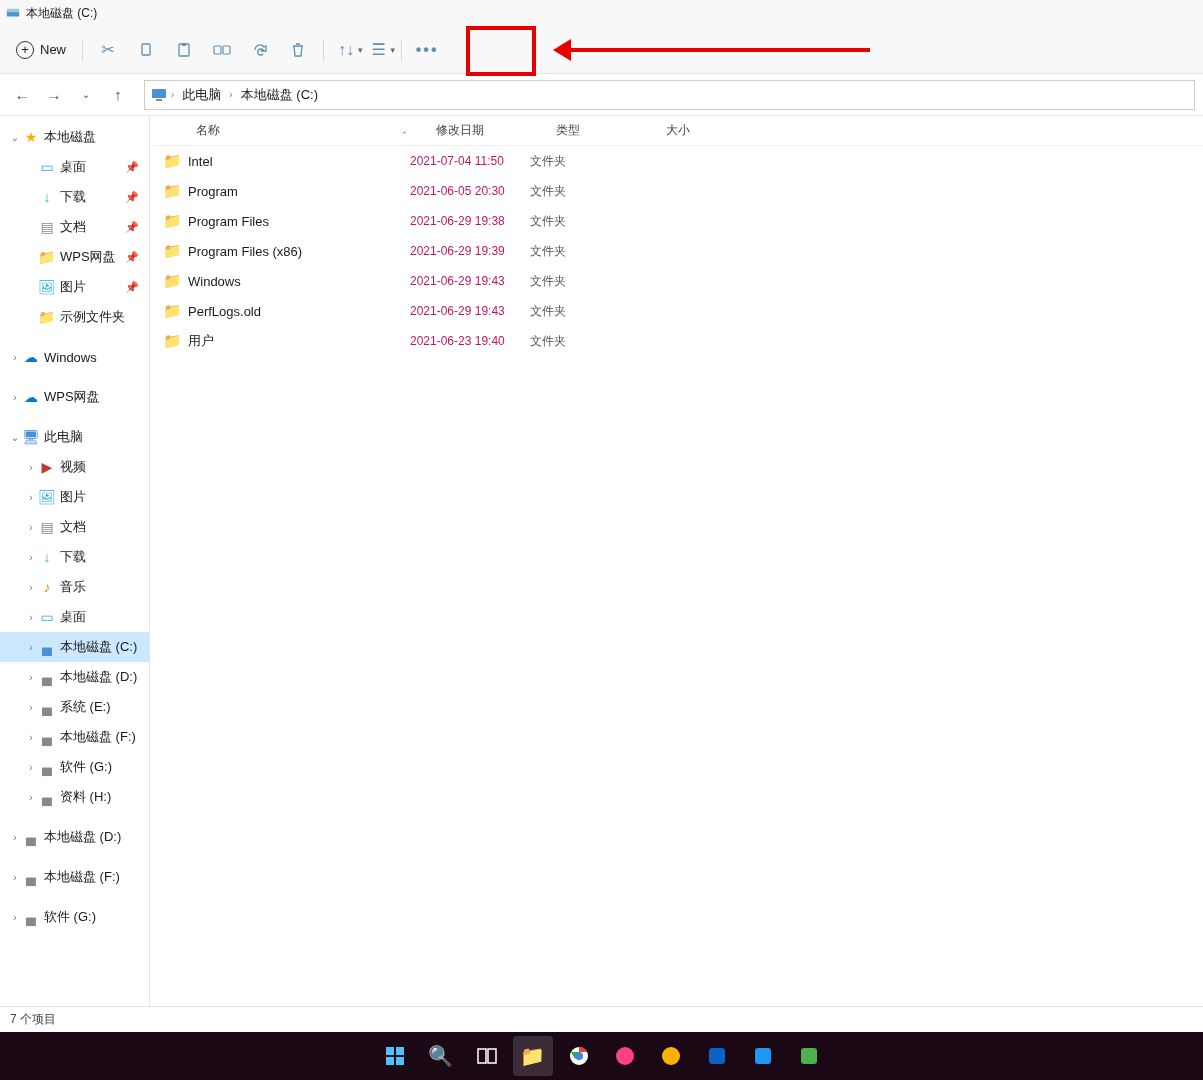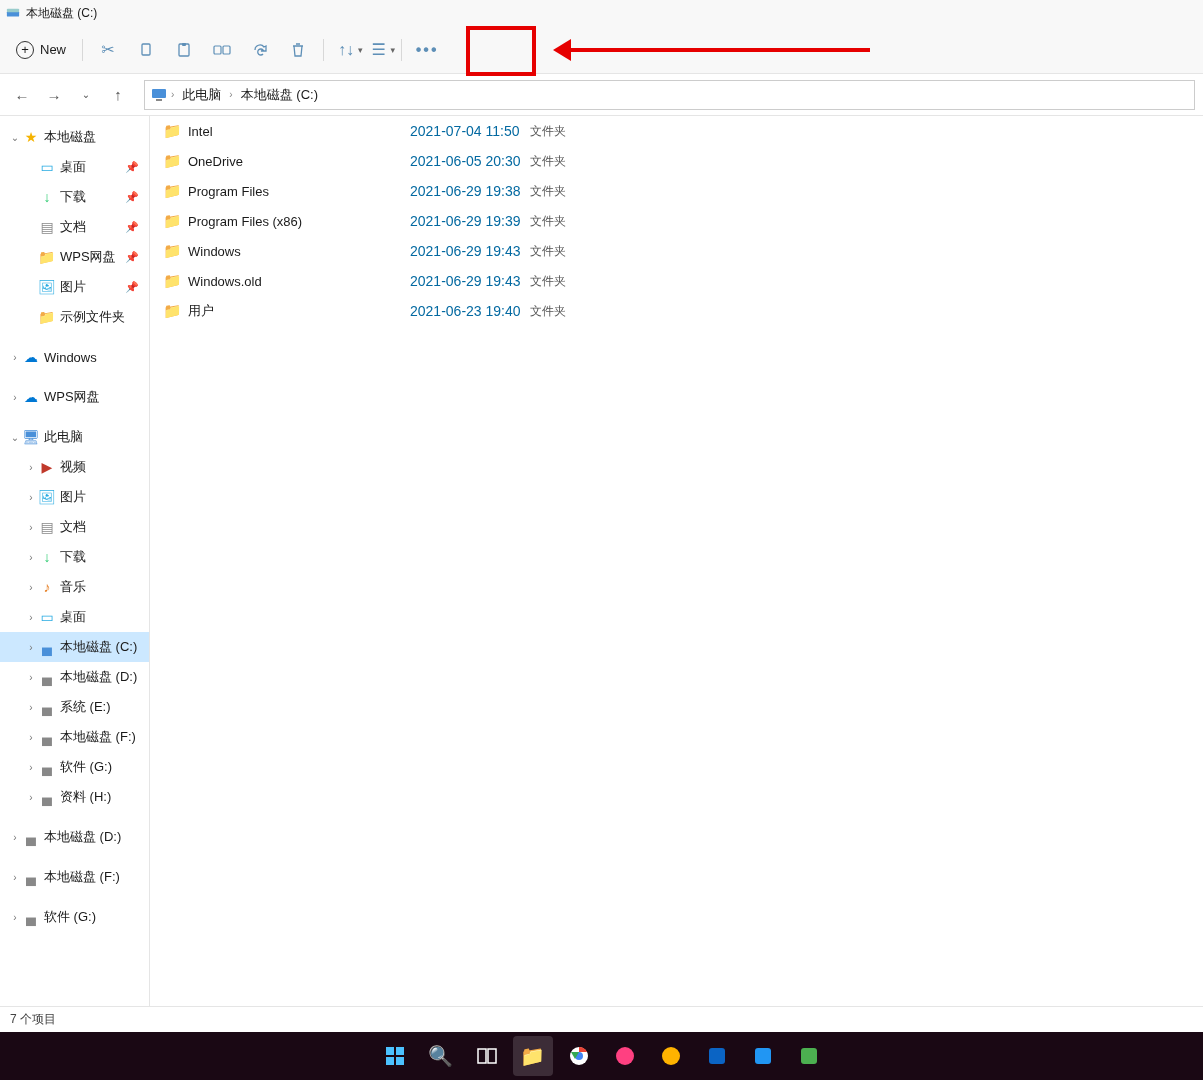--- a/index.html
+++ b/index.html
@@ -45,21 +45,21 @@
 .cols .col { padding: 0 8px; position: relative; }
 .cols .col.name { width: 240px; }
 .cols .col.date { width: 120px; }
 .cols .col.type { width: 110px; }
 .cols .col.size { width: 80px; }
 .cols .sortind { position: absolute; right: 20px; top: 8px; font-size: 9px; color: #888; }
 .rows { flex: 1; overflow-y: auto; }
 .row { display: flex; align-items: center; height: 30px; padding-left: 14px; cursor: default; font-size: 13px; }
 .row .folder-ico { width: 18px; height: 18px; margin-right: 6px; display: inline-flex; align-items: center; justify-content: center; color: #f5c146; font-size: 15px; }
 .row .c-name { width: 222px; }
-.row .c-date { width: 120px; color: #0369a1; font-size: 14px; }
+.row .c-date { width: 120px; color: #be185d; font-size: 12px; }
 .row .c-type { width: 110px; color: #555; font-size: 12px; }
 .row .c-size { width: 80px; color: #555; font-size: 12px; }
 .rowshead-ico { width: 18px; margin-right: 6px; }
 
 .status { height: 26px; border-top: 1px solid #e5e5e5; display: flex; align-items: center; padding: 0 10px; font-size: 12px; color: #444; }
 
 .taskbar { height: 48px; background: #1a0814; display: flex; align-items: center; justify-content: center; gap: 6px; }
 .tb-app { width: 40px; height: 40px; display: inline-flex; align-items: center; justify-content: center; border-radius: 4px; font-size: 20px; cursor: pointer; }
 .tb-app.active { background: rgba(255,255,255,0.15); }
 
@@ -288,31 +288,38 @@
       </div>
     <div class="gap"></div>
     <div class="tree-item lvl1">
         <span class="carrot">›</span>
         <span class="ico" style="color:#888;">▄</span>
         <span>软件 (G:)</span>
       </div>
   </div>
 
   <div class="content">
+    <div class="cols">
+      <div class="rowshead-ico"></div>
+      <div class="col name"><span>名称</span><span class="sortind">⌃</span></div>
+      <div class="col date">修改日期</div>
+      <div class="col type">类型</div>
+      <div class="col size">大小</div>
+    </div>
     <div class="rows" id="rows">
         <div class="row">
           <span class="folder-ico">📁</span>
           <span class="c-name">Intel</span>
           <span class="c-date">2021-07-04 11:50</span>
           <span class="c-type">文件夹</span>
           <span class="c-size"></span>
         </div>
         <div class="row">
           <span class="folder-ico">📁</span>
-          <span class="c-name">OneDrive</span>
+          <span class="c-name">Program</span>
           <span class="c-date">2021-06-05 20:30</span>
           <span class="c-type">文件夹</span>
           <span class="c-size"></span>
         </div>
         <div class="row">
           <span class="folder-ico">📁</span>
           <span class="c-name">Program Files</span>
           <span class="c-date">2021-06-29 19:38</span>
           <span class="c-type">文件夹</span>
           <span class="c-size"></span>
@@ -326,21 +333,21 @@
         </div>
         <div class="row">
           <span class="folder-ico">📁</span>
           <span class="c-name">Windows</span>
           <span class="c-date">2021-06-29 19:43</span>
           <span class="c-type">文件夹</span>
           <span class="c-size"></span>
         </div>
         <div class="row">
           <span class="folder-ico">📁</span>
-          <span class="c-name">Windows.old</span>
+          <span class="c-name">PerfLogs.old</span>
           <span class="c-date">2021-06-29 19:43</span>
           <span class="c-type">文件夹</span>
           <span class="c-size"></span>
         </div>
         <div class="row">
           <span class="folder-ico">📁</span>
           <span class="c-name">用户</span>
           <span class="c-date">2021-06-23 19:40</span>
           <span class="c-type">文件夹</span>
           <span class="c-size"></span>

